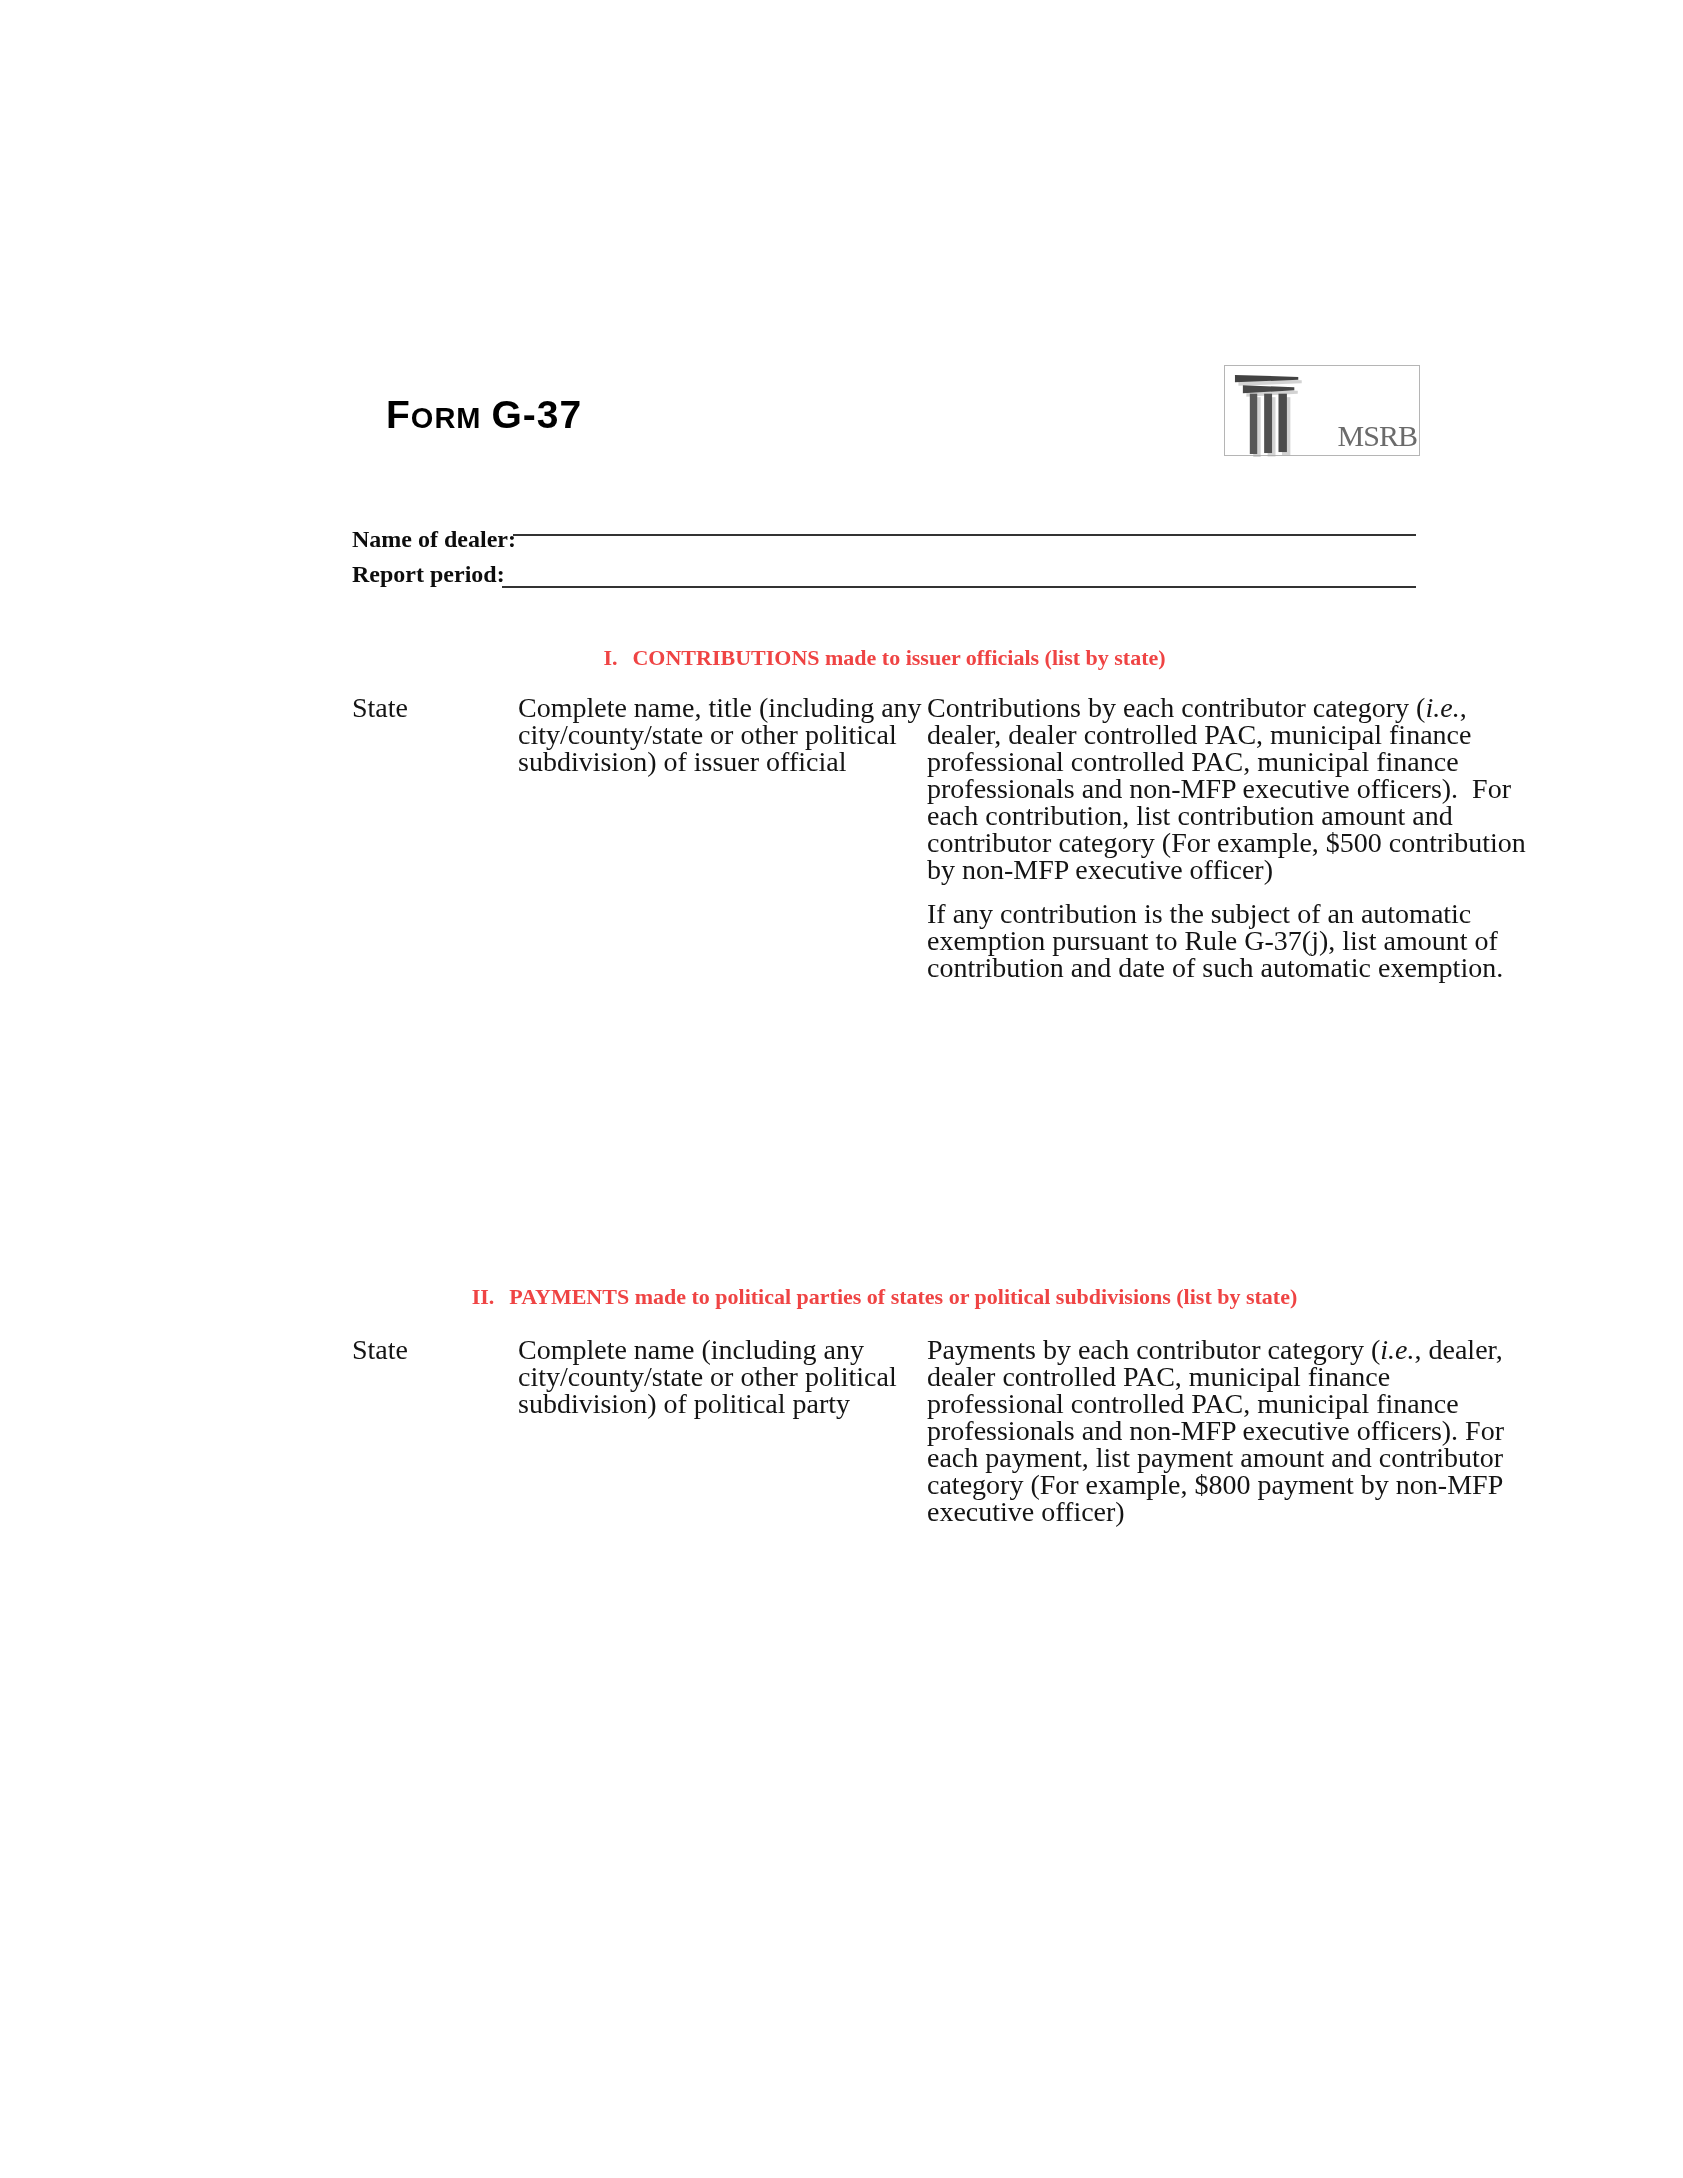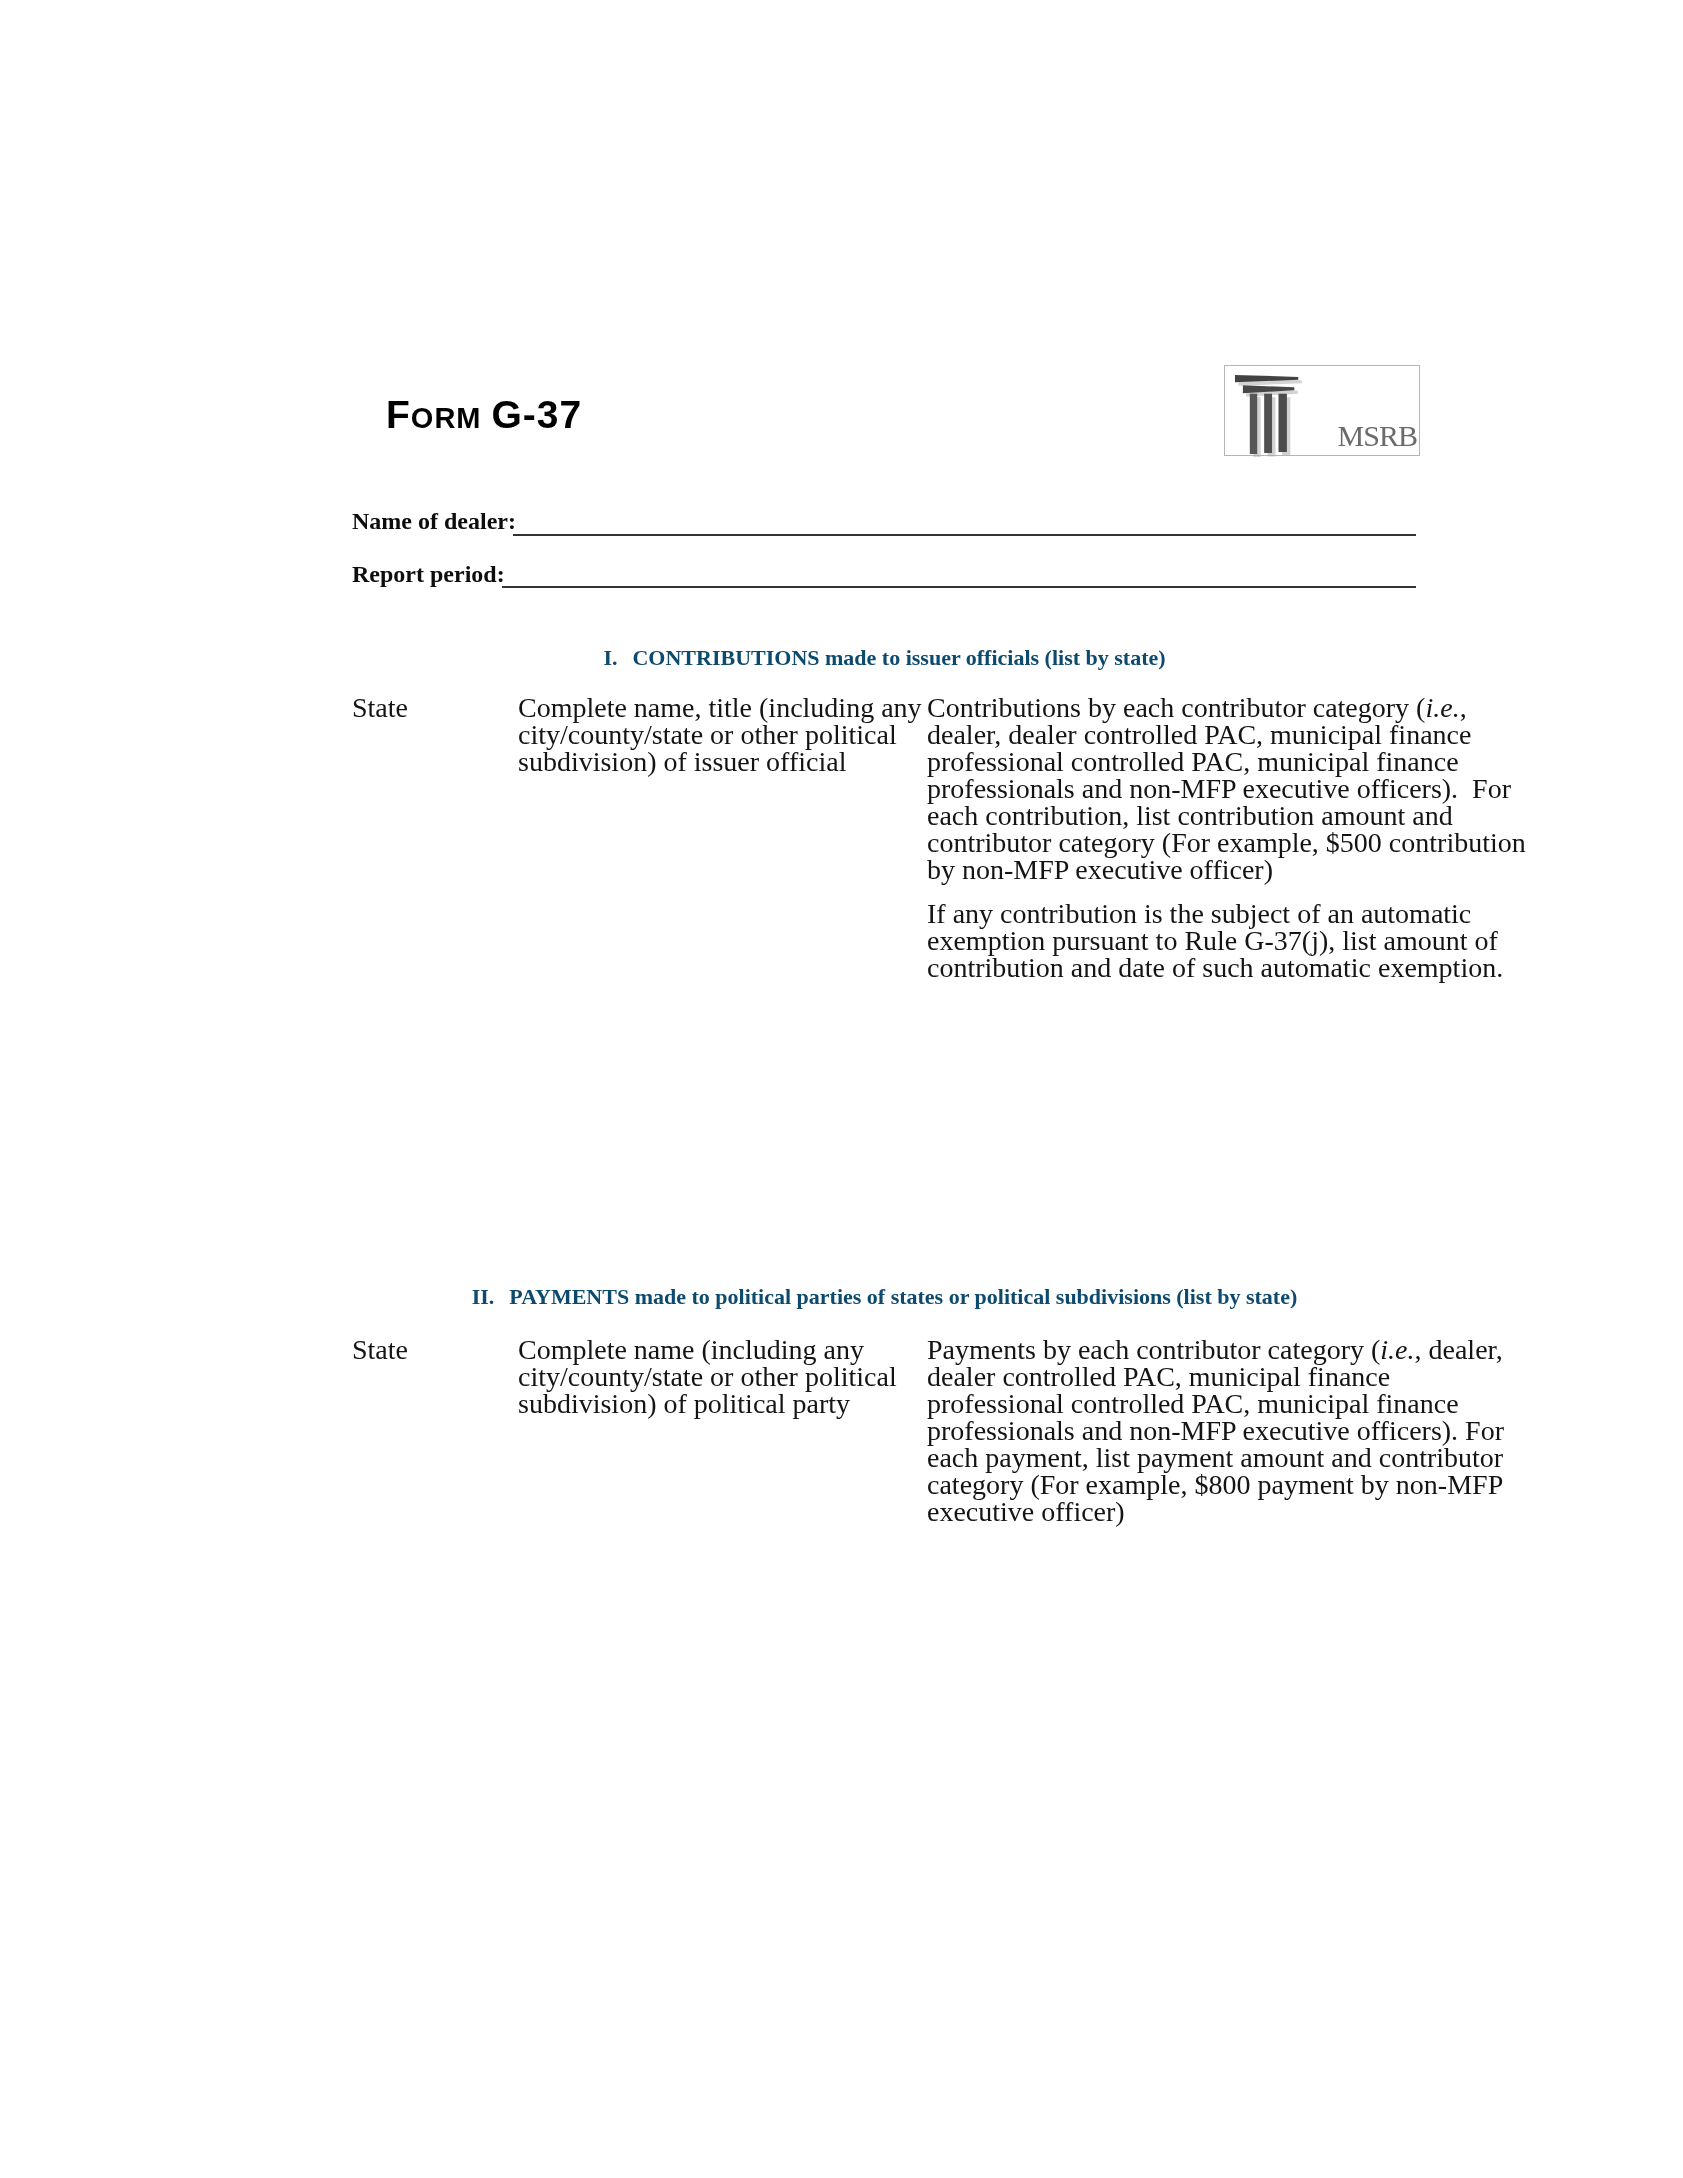--- a/index.html
+++ b/index.html
@@ -63,36 +63,36 @@
     font-weight: bold;
     line-height: 24px;
     white-space: pre;
     color: #0d0d0d;
   }
   .f-line {
     position: absolute;
     height: 40px;
     border-bottom: 2px solid #333333;
   }
-  #dealer-label { left: 352px; top: 509px; }
+  #dealer-label { left: 352px; top: 527px; }
   #dealer-line  { left: 513px; top: 494px; width: 903px; }
   #report-label { left: 352px; top: 562px; }
   #report-line  { left: 502px; top: 546px; width: 914px; }
   
   .sec-h {
     position: absolute;
     left: 352px;
     width: 1065px;
     margin: 0;
     text-align: center;
     font-size: 22px;
     font-weight: bold;
     line-height: 27px;
     white-space: pre;
-    color: #0c4a6e;
+    color: #ef4444;
   }
   #sec1-h { top: 644px; }
   #sec2-h { top: 1283px; }
   .num { margin-right: 15px; }
   
   .coltext { position: absolute; }
   .ln {
     font-size: 28px;
     line-height: 27px;
     white-space: pre;

